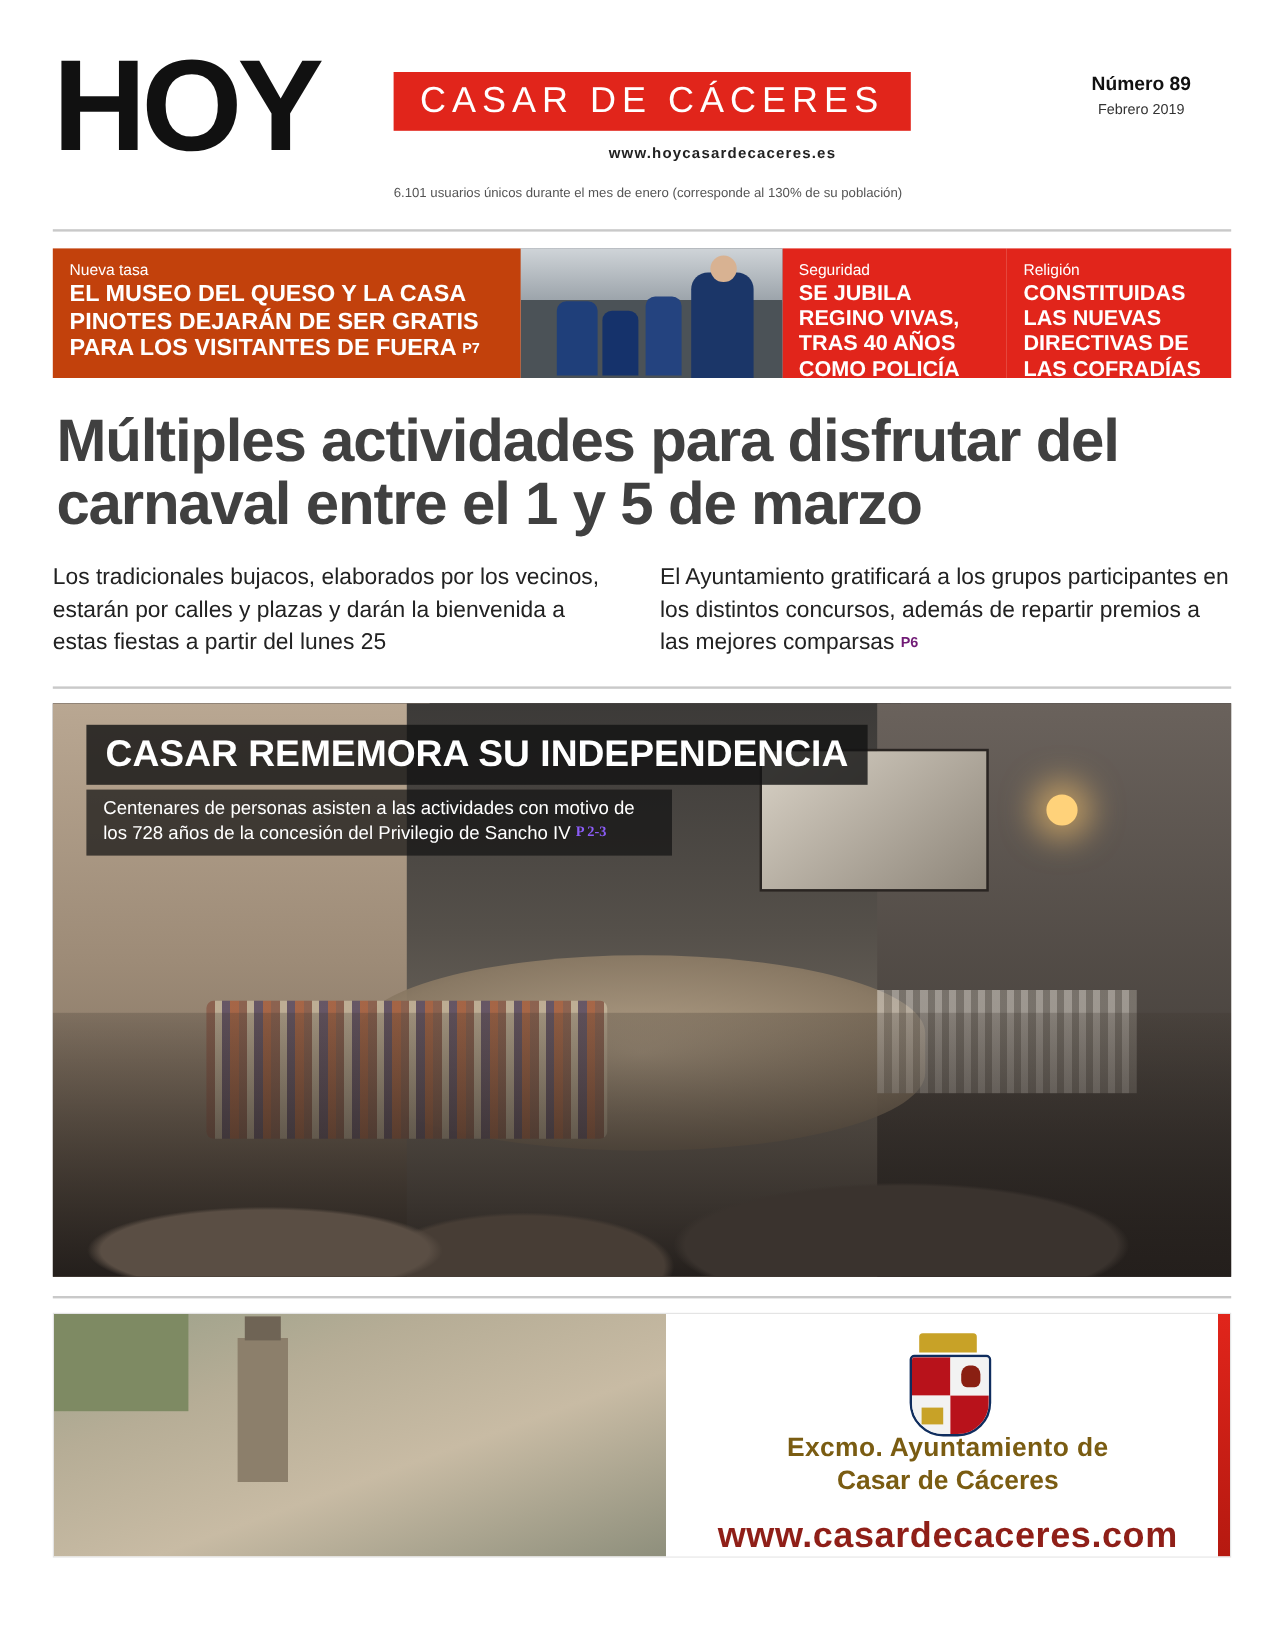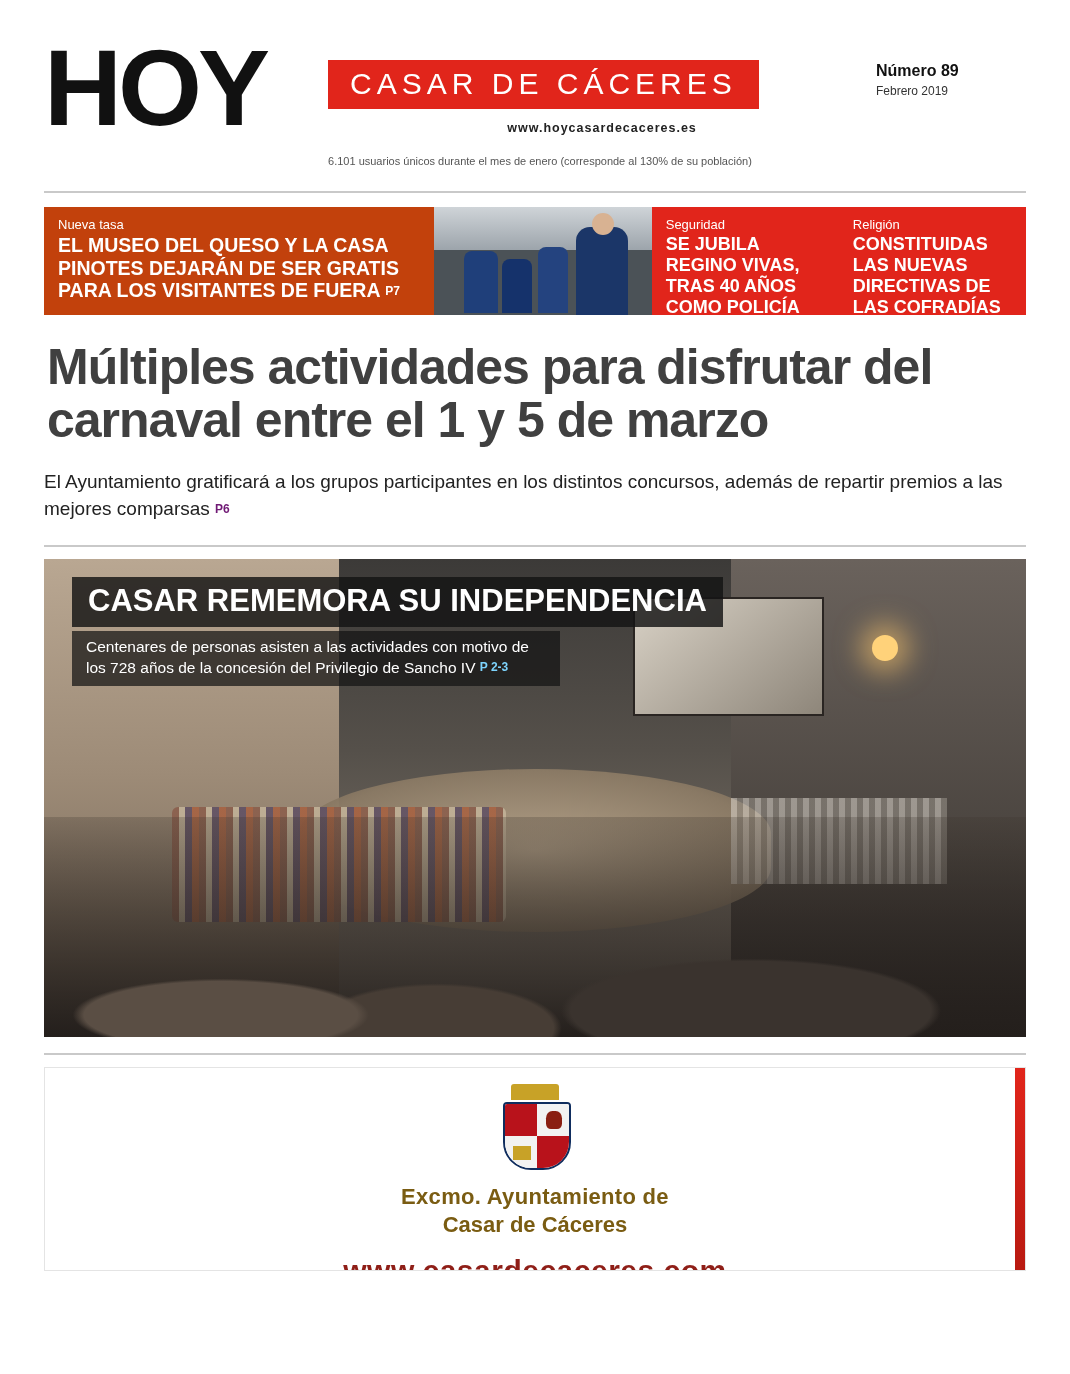--- a/index.html
+++ b/index.html
@@ -47,21 +47,21 @@
     color:#222;
     letter-spacing:1px;
     text-align:center;
   }
   .site-stats{
     margin-top:20px;
     font-size:11px;
     color:#555;
   }
   .masthead-right{
-    text-align:left;
+    text-align:center;
     padding-top:24px;
     min-width:150px;
   }
   .issue-number{font-size:16px;font-weight:bold;color:#111;}
   .issue-date{font-size:12px;color:#333;margin-top:4px;}
 
   .rule{
     height:2px;background:#c9c9c9;margin:24px 44px 0 44px;
   }
 
@@ -165,34 +165,33 @@
     background:rgba(20,20,20,.82);
     color:#fff;font-weight:bold;font-size:31px;
     padding:6px 16px 8px 16px;letter-spacing:0px;
   }
   .bp-sub{
     position:absolute;left:28px;top:72px;
     background:rgba(20,20,20,.72);
     color:#fff;font-size:15.5px;line-height:1.35;
     padding:6px 14px 7px 14px;max-width:460px;
   }
-  .bp-sub .pg{color:#7dd3fc;}
+  .bp-sub .pg{color:#8b5cf6;font-family:Liberation Serif, serif;}
 
   .rule3{height:2px;background:#c9c9c9;margin:16px 44px 0 44px;}
 
   
   .ad{
     position:relative;
     margin:12px 44px 0 44px;
     height:204px;
     overflow:hidden;
     border:1px solid #e4e4e4;
     box-sizing:border-box;
     display:flex;
-    flex-direction:column;
   }
   .ad-photo{
     width:52%;
     background:linear-gradient(160deg,#9aa089 0%,#b6ad96 30%,#c8bba4 60%,#8e8f7c 100%);
     position:relative;overflow:hidden;
   }
   .ad-photo .roofs{
     position:absolute;left:0;top:28%;width:100%;height:72%;
     background:repeating-linear-gradient(115deg,#b4datbd 0 0),
       repeating-linear-gradient(100deg,#c0714f 0 14px,#e3e0d8 14px 22px,#a65a3e 22px 34px,#d8d2c6 34px 44px);
@@ -285,20 +284,21 @@
       <div class="teaser-head">
         <span>CONSTITUIDAS LAS NUEVAS DIRECTIVAS DE LAS COFRADÍAS PARA ESTE AÑO</span>
         <span class="pg">P13</span>
       </div>
     </div>
   </div>
 
   <div class="lead">
     <h1>Múltiples actividades para disfrutar del carnaval entre el 1 y 5 de marzo</h1>
     <div class="lead-cols">
+      <p>Los tradicionales bujacos, elaborados por los vecinos, estarán por calles y plazas y darán la bienvenida a estas fiestas a partir del lunes 25</p>
       <p>
         <span>El Ayuntamiento gratificará a los grupos participantes en los distintos concursos, además de repartir premios a las mejores comparsas</span>
         <span class="pg">P6</span>
       </p>
     </div>
   </div>
 
   <div class="rule2"></div>
 
   <div class="bigphoto">

